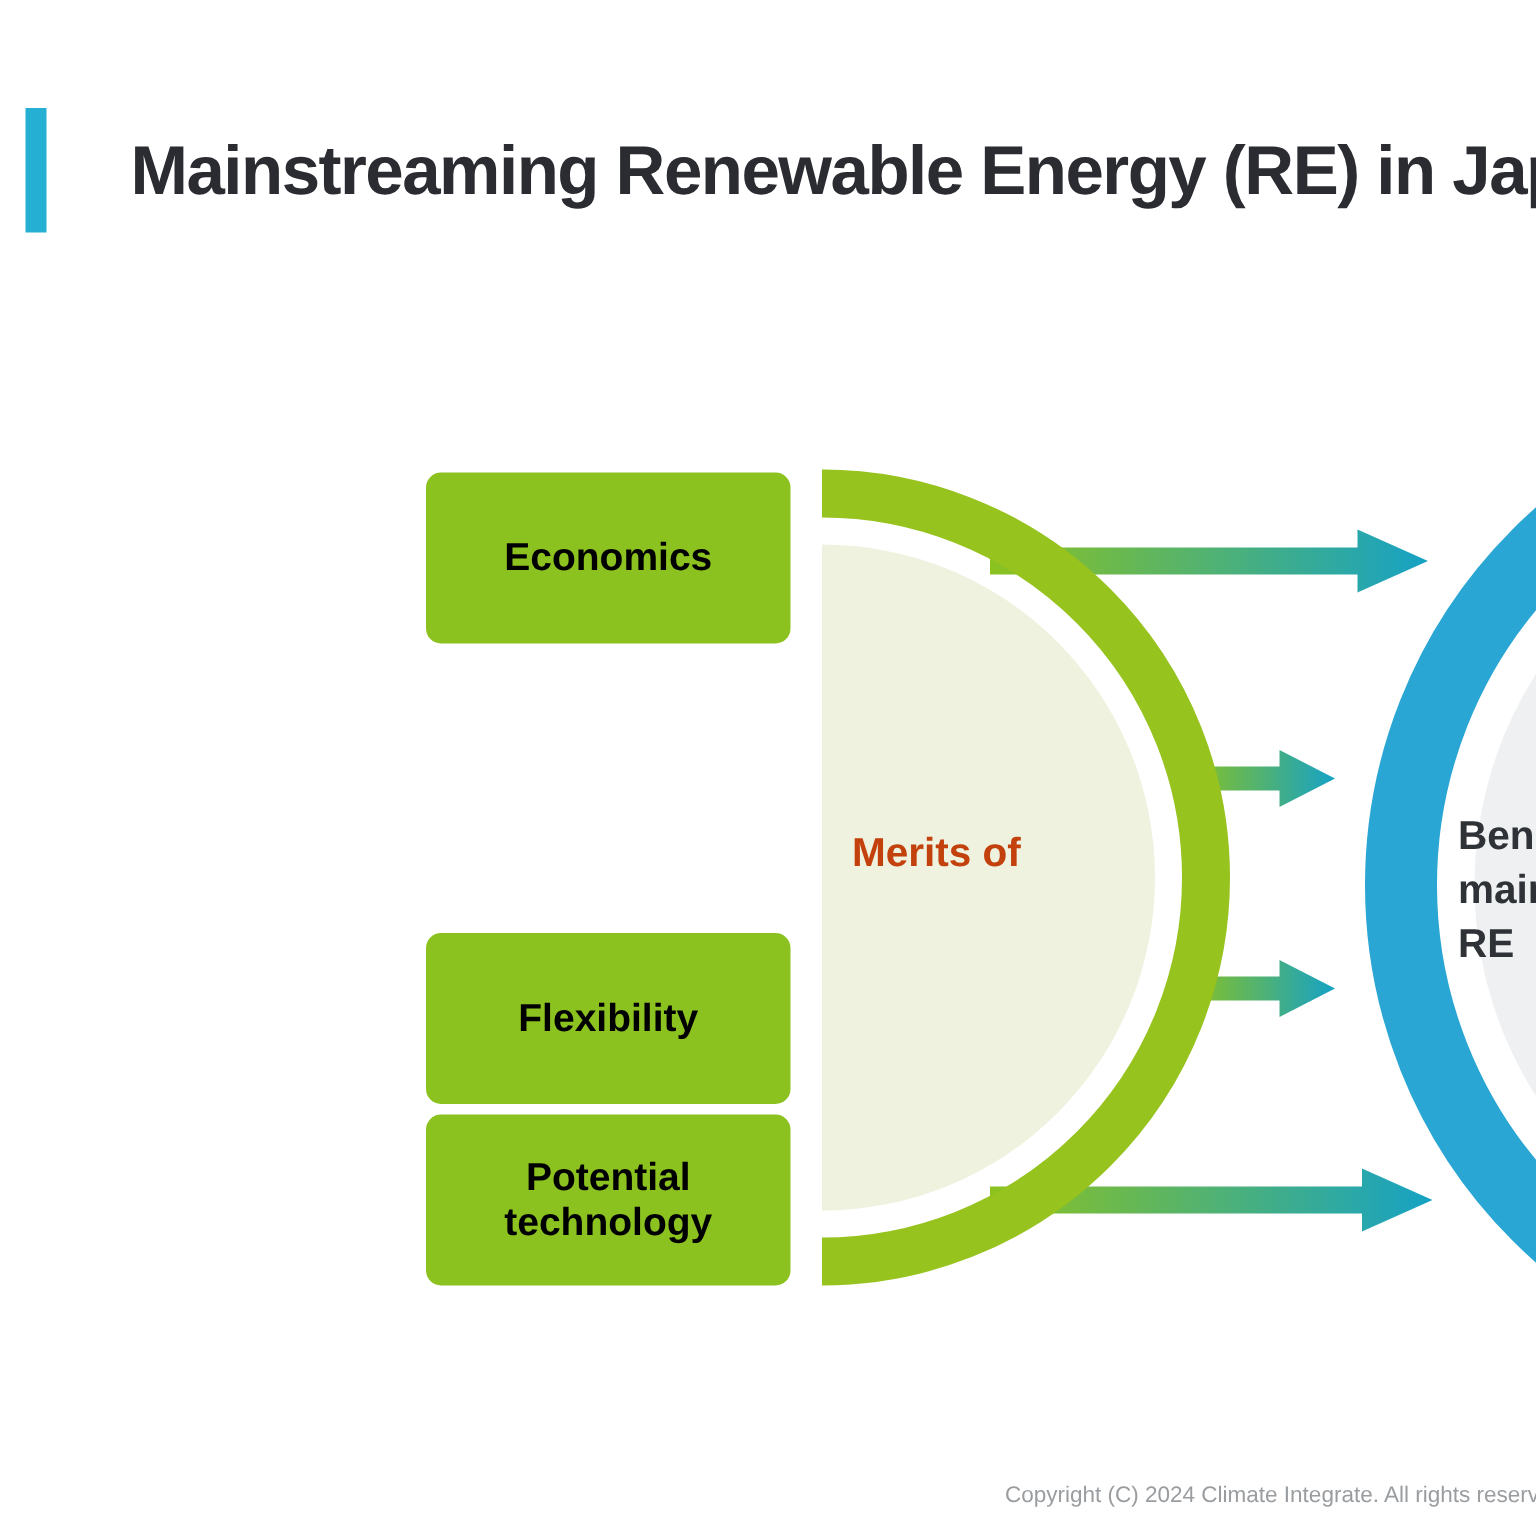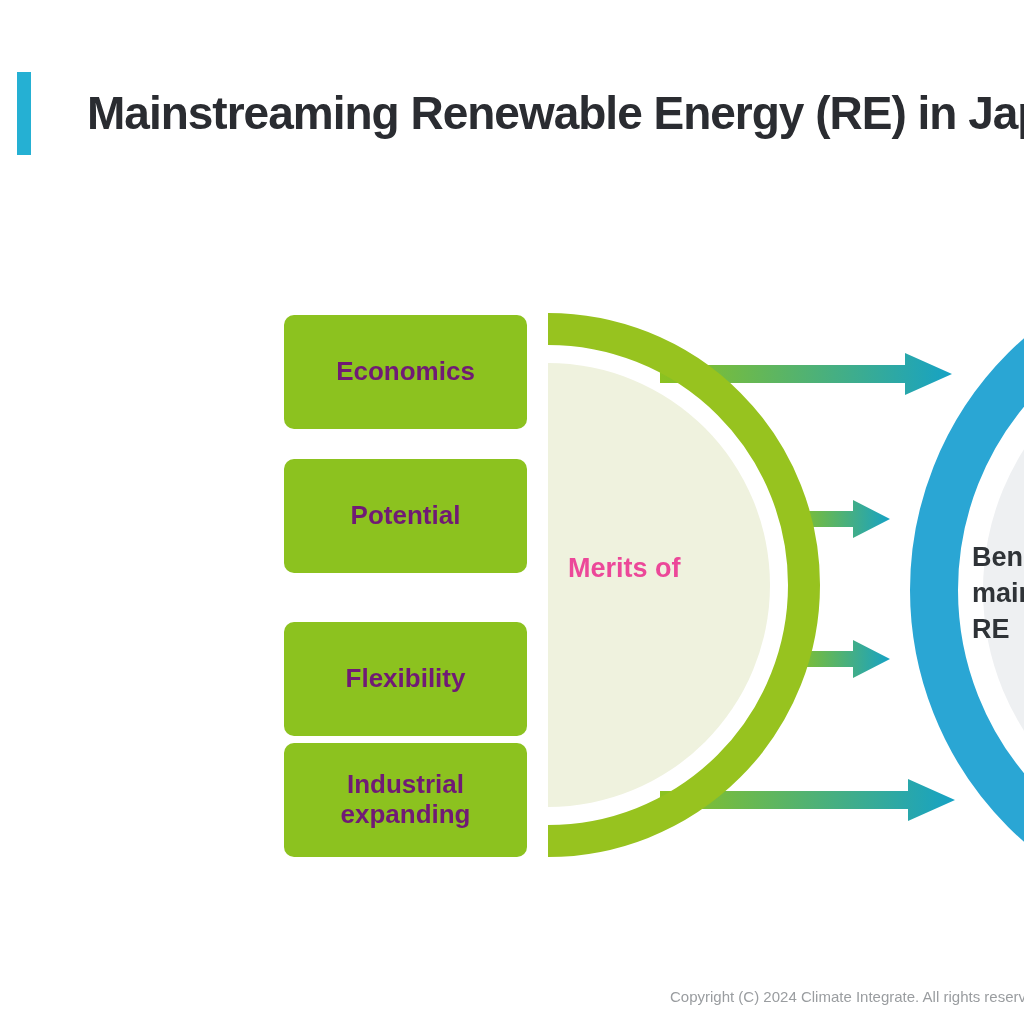--- a/index.html
+++ b/index.html
@@ -19,33 +19,33 @@
     position:absolute;left:87px;top:86px;
     font-size:46px;font-weight:700;letter-spacing:-1px;
     color:#2a2c31;white-space:nowrap;
   }
   
   .factor-box{
     position:absolute;left:284px;width:243px;height:114px;
     background:#8cc21f;border-radius:10px;
     display:flex;align-items:center;justify-content:center;
     text-align:center;
-    font-size:26px;font-weight:700;color:#701a75;
+    font-size:26px;font-weight:700;color:#000000;
     line-height:1.15;padding:18px 18px;box-sizing:border-box;
   }
   .factor-box.b1{top:315px;}
   .factor-box.b2{top:459px;}
   .factor-box.b3{top:622px;}
   .factor-box.b4{top:743px;}
   
   .diagram-svg{position:absolute;left:0;top:0;}
   
   .merits-label{
     position:absolute;left:568px;top:550px;width:210px;
-    font-size:27px;font-weight:700;color:#ec4899;line-height:36px;
+    font-size:27px;font-weight:700;color:#c2410c;line-height:36px;
   }
   .benefits-label{
     position:absolute;left:972px;top:539px;width:280px;
     font-size:27px;font-weight:700;color:#2f3337;line-height:36px;
   }
   .label-line{display:block;}
   
   .slide-footer{
     position:absolute;left:670px;top:988px;
     font-size:15px;color:#9a9da0;white-space:nowrap;
@@ -86,28 +86,25 @@
     <polygon points="790,651 853,651 853,640 890,659 853,678 853,667 790,667" fill="url(#grad-short)"></polygon>
     <polygon points="660,791 908,791 908,779 955,800 908,821 908,809 660,809" fill="url(#grad-long-bottom)"></polygon>
 
     <circle cx="548" cy="585" r="256" fill="none" stroke="#97c31f" stroke-width="32" clip-path="url(#clip-right-half)"></circle>
     <circle cx="1245" cy="590" r="311" fill="none" stroke="#2aa6d4" stroke-width="48"></circle>
   </svg>
 
   <div class="factor-box b1">
     <span>Economics</span>
   </div>
-  <div class="factor-box b2">
-    <span>Potential</span>
-  </div>
   <div class="factor-box b3">
     <span>Flexibility</span>
   </div>
   <div class="factor-box b4">
-    <span>Industrial expanding</span>
+    <span>Potential technology</span>
   </div>
 
   <div class="merits-label">
     <span class="label-line">Merits of</span>
   </div>
   <div class="benefits-label">
     <span class="label-line">Benefits of</span>
     <span class="label-line">mainstreaming</span>
     <span class="label-line">RE</span>
   </div>

